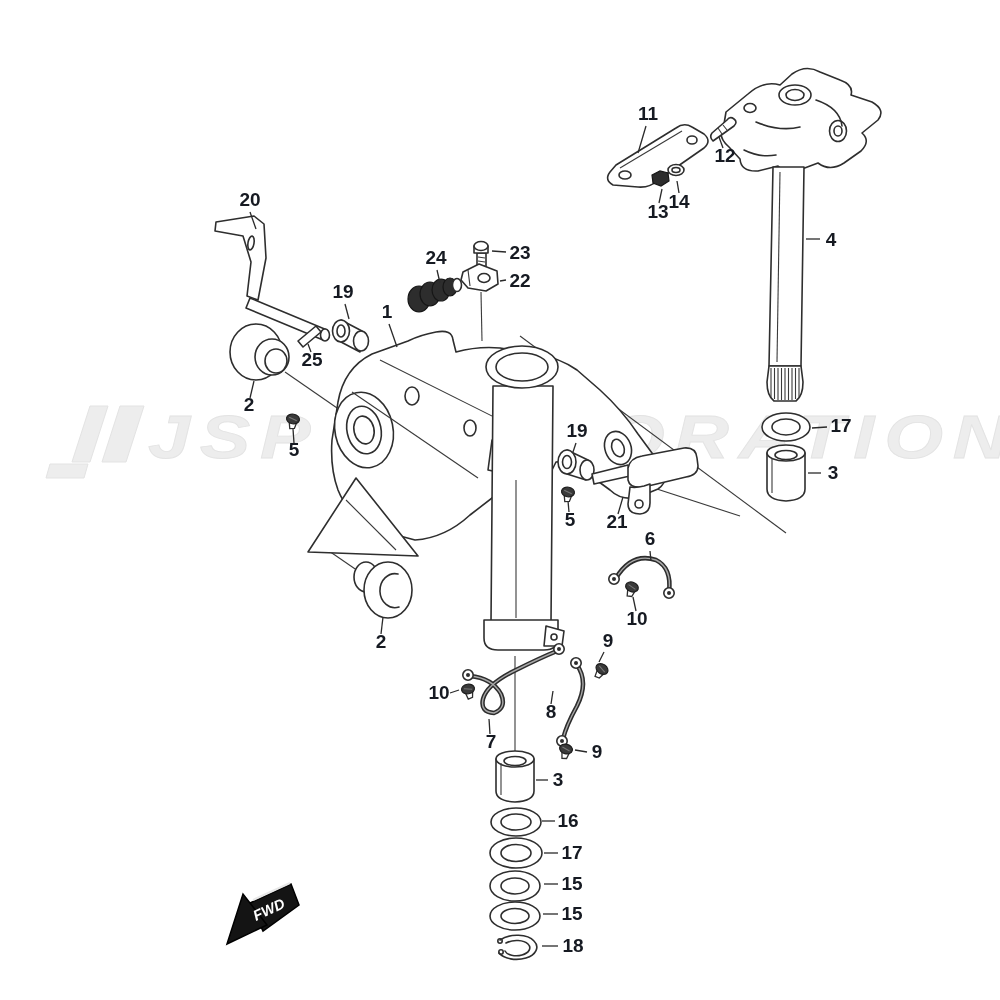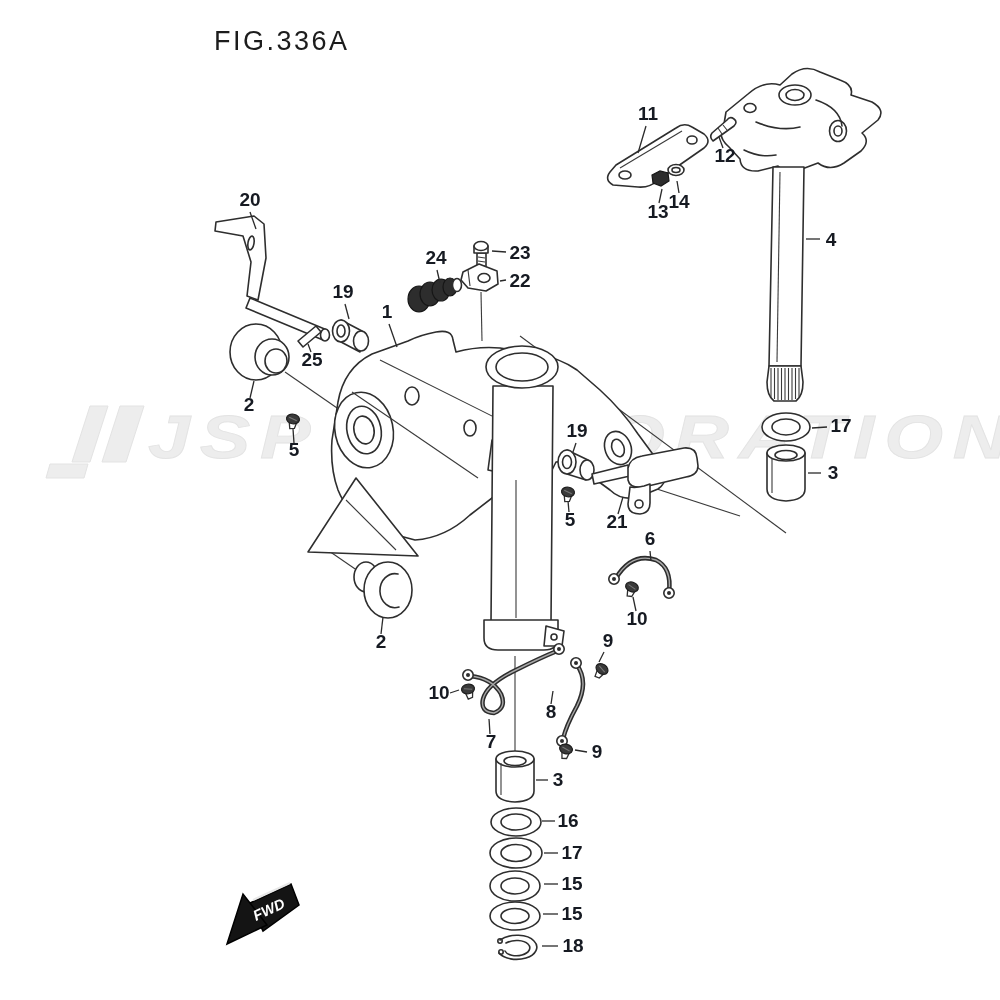--- a/index.html
+++ b/index.html
@@ -21,21 +21,20 @@
   .wm{fill:#ededed;stroke:#e3e3e3;stroke-width:1;}
   .wmtext{font-family:"Liberation Sans",sans-serif;font-weight:bold;font-style:italic;
           font-size:62px;letter-spacing:8px;fill:#ededed;stroke:#e3e3e3;stroke-width:0.8;}
   .fwdtext{font-family:"Liberation Sans",sans-serif;font-weight:bold;font-style:italic;
            font-size:14.5px;fill:#ffffff;}
 </style>
 </head>
 <body>
 
 <div class="stage">
-  <div class="fig-title">FIG.336A</div>
 
   <svg width="1000" height="1000" viewBox="0 0 1000 1000">
     <defs>
       <g id="bolt">
         <path d="M-3.5,2.5 L-1.5,10 L3,9 L4.5,1.5 Z" fill="#ffffff" stroke="#2e2e2e" stroke-width="1.3"></path>
         <ellipse cx="0" cy="0" rx="6.5" ry="4.8" fill="#3a3a3a" stroke="#1d1d1d" stroke-width="1.2"></ellipse>
         <line x1="-4" y1="-1" x2="4" y2="1" stroke="#777" stroke-width="1"></line>
       </g>
       <g id="term">
         <circle r="5.2" fill="#ffffff" stroke="#2d2d2d" stroke-width="1.6"></circle>

